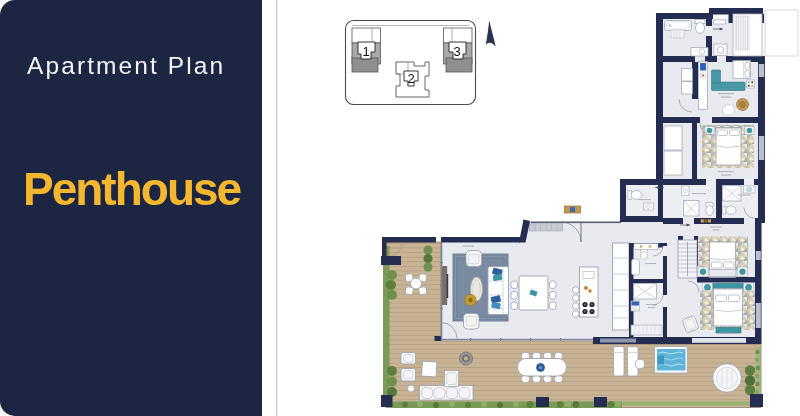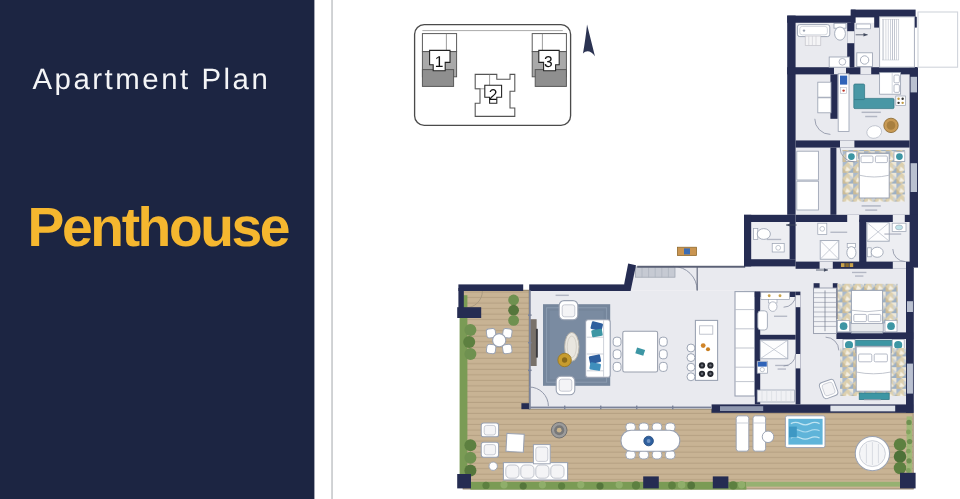--- a/index.html
+++ b/index.html
@@ -1,17 +1,17 @@
 <!DOCTYPE html>
 <html><head>
 <meta charset="utf-8">
 <style>
   html,body{margin:0;padding:0;background:#fff;}
   #stage{position:relative;width:800px;height:416px;overflow:hidden;background:#fff;
-         font-family:"Liberation Sans", sans-serif;}
+         font-family:"Liberation Sans", sans-serif;border-radius:15px;}
   svg{display:block;}
 </style>
 </head>
 <body>
 <div id="stage">
 <svg width="800" height="416" viewBox="0 0 800 416">
 <defs>
   <pattern id="mz" width="9" height="9" patternUnits="userSpaceOnUse">
     <rect width="9" height="9" fill="#ddd0ae"></rect>
     <polygon points="0,0 4.5,0 0,4.5" fill="#a9b9cc"></polygon>

